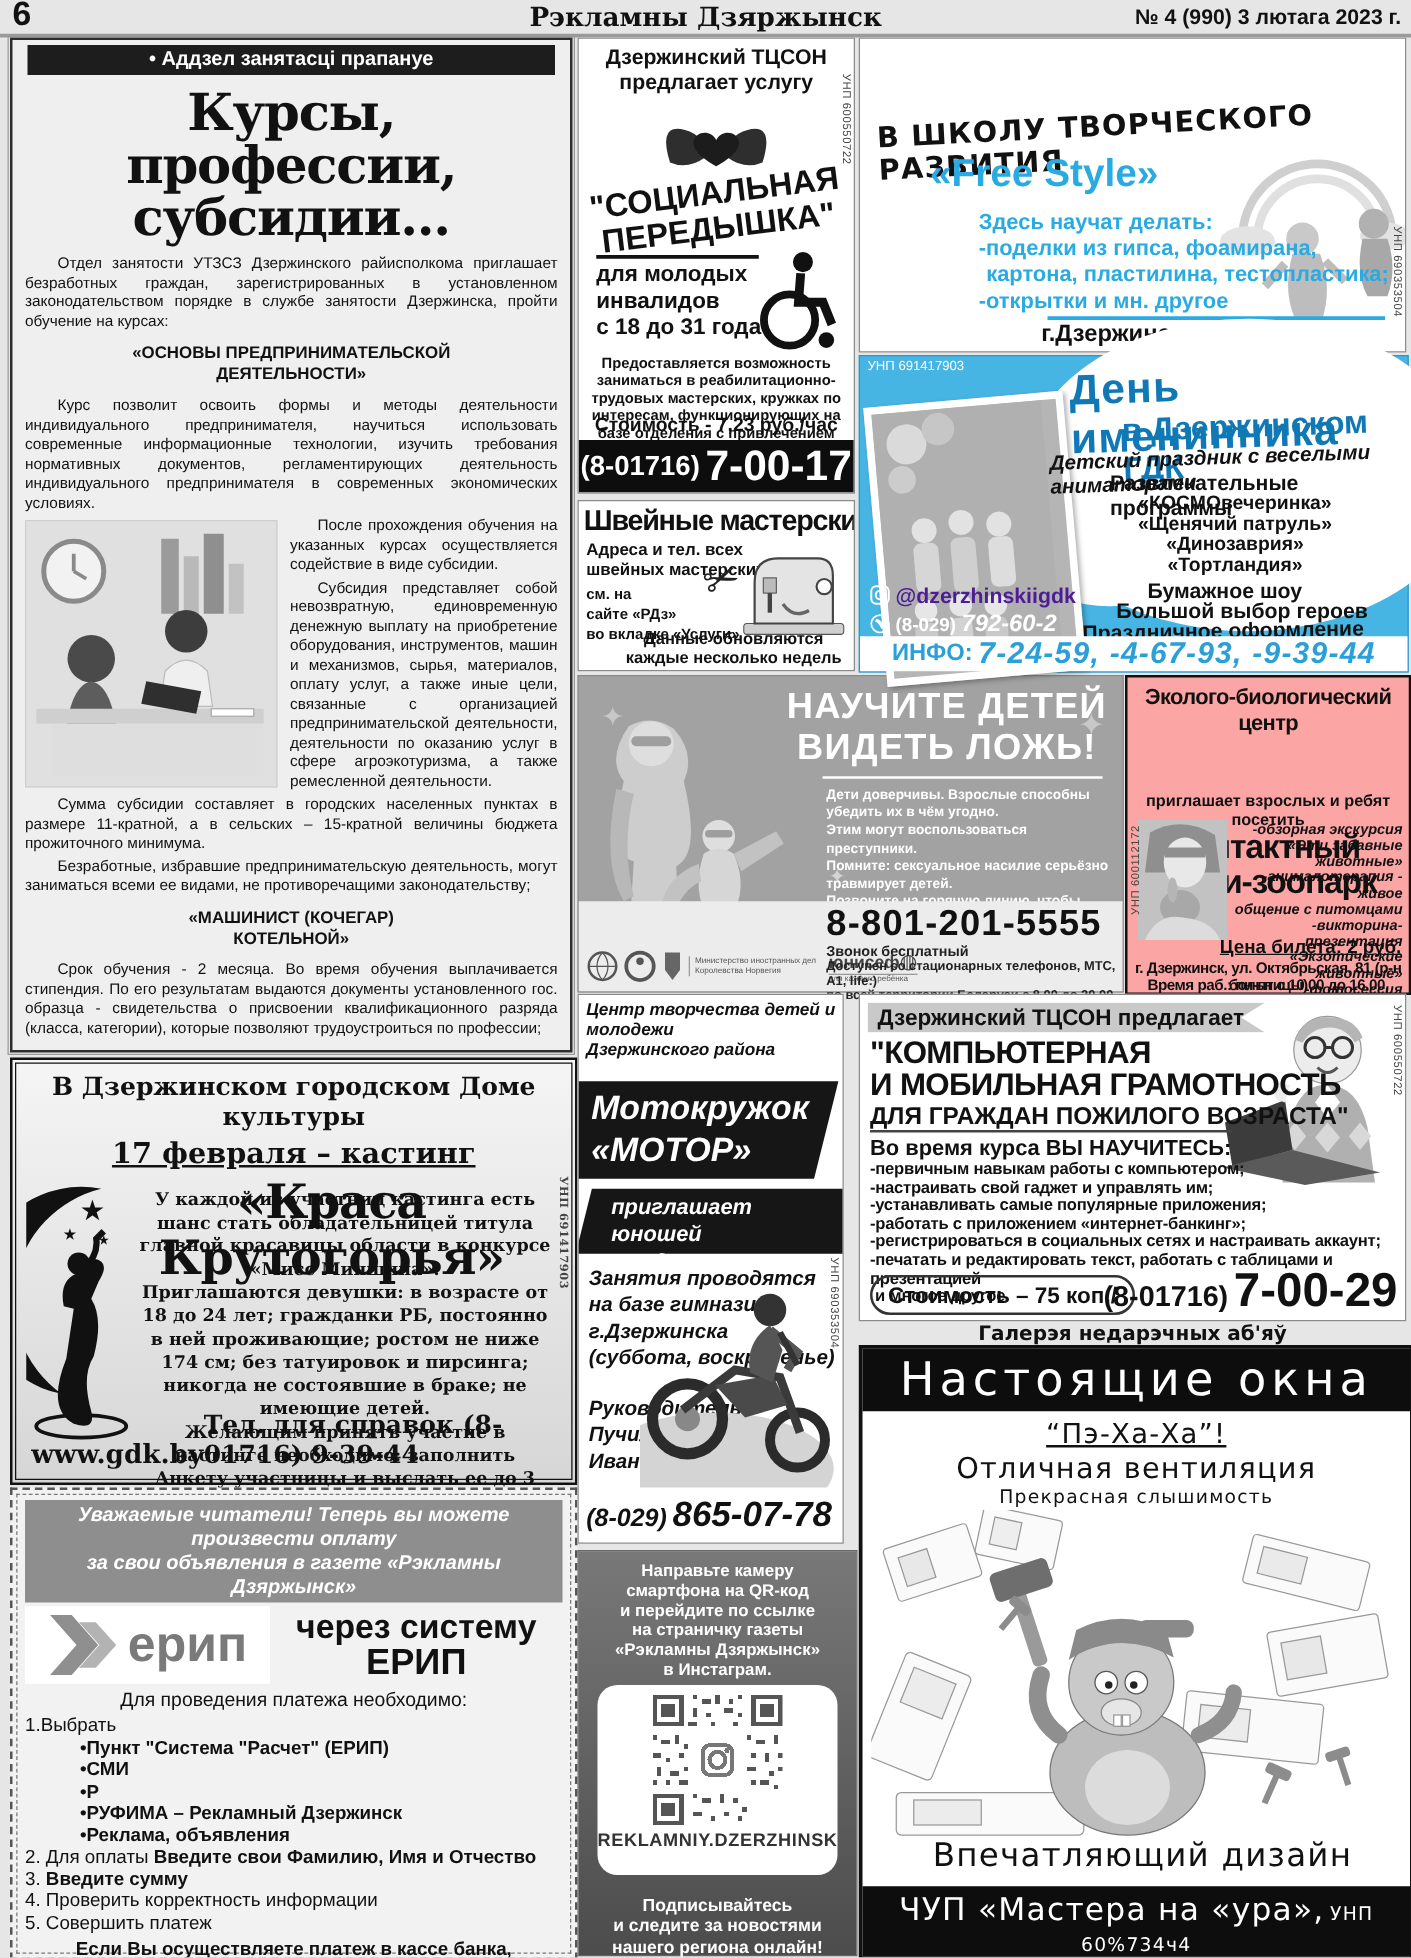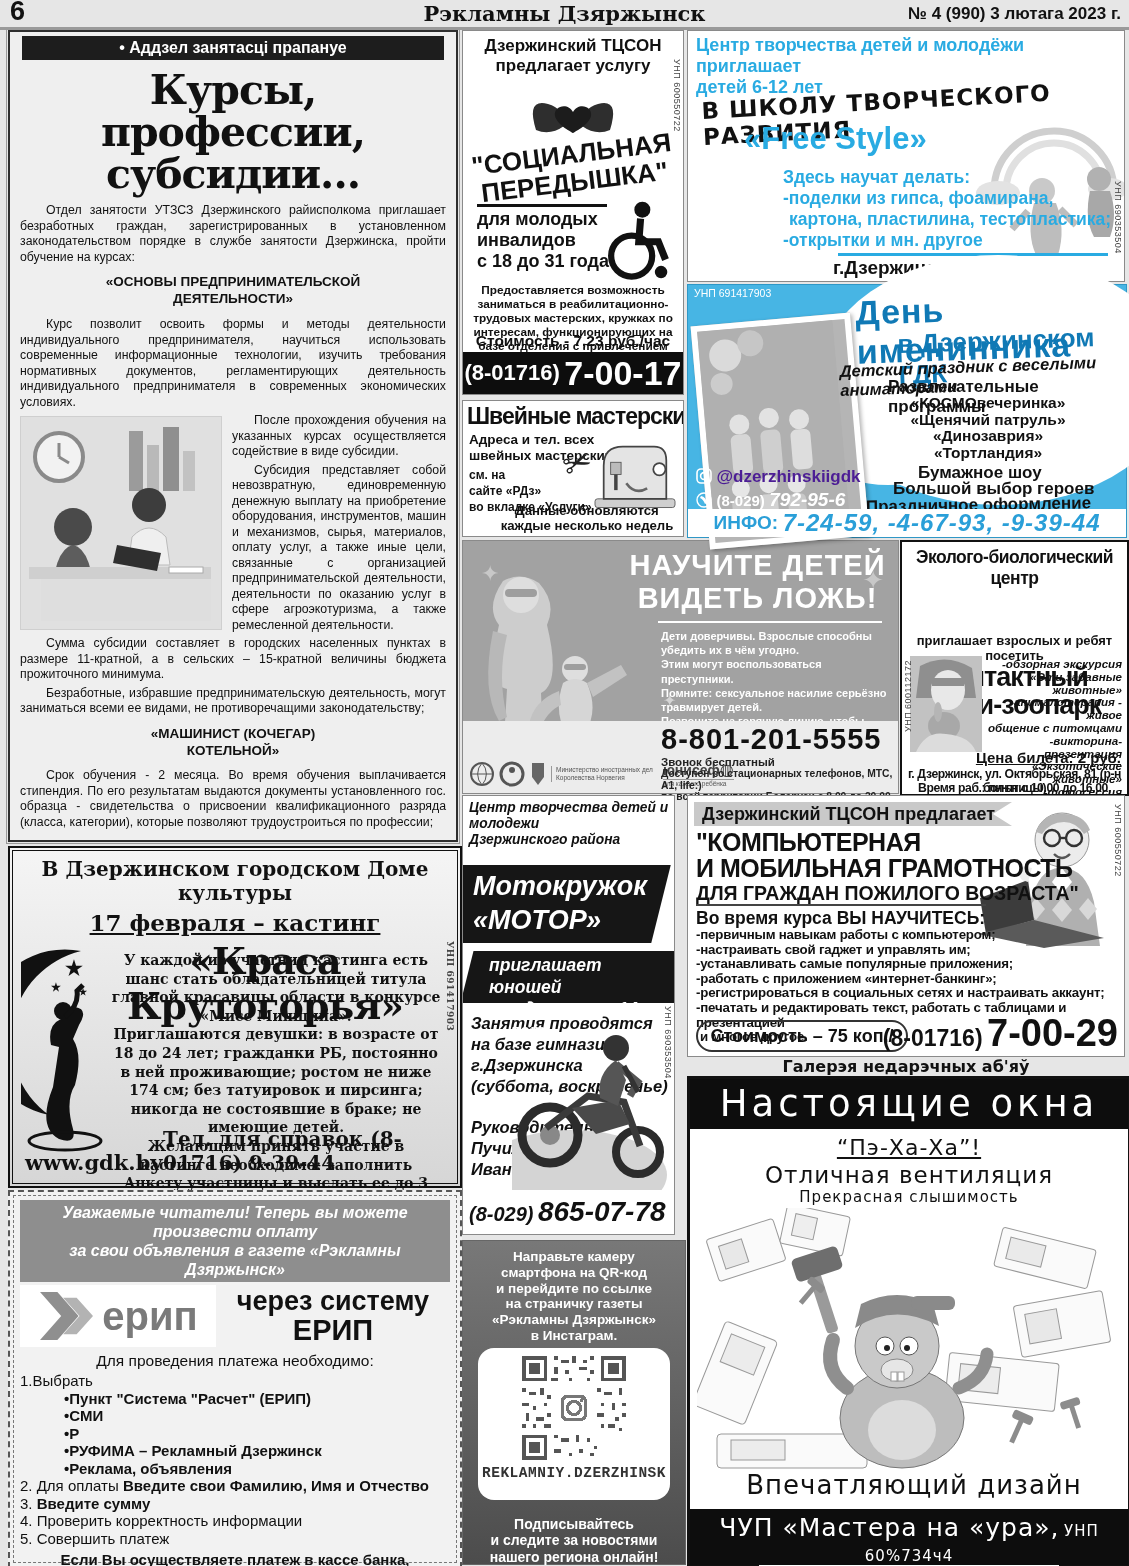--- a/index.html
+++ b/index.html
@@ -33,21 +33,21 @@
   .erip-steps{font-size:15px;line-height:17.5px;margin-top:2px;}
   .erip-steps .bullet{font-weight:bold;padding-left:44px;}
   
   .tcson{left:462px;top:30px;width:222px;height:365px;}
   .phonebar{position:absolute;left:0;right:0;bottom:0;background:#0d0d0d;color:#fff;text-align:center;height:42px;}
   .sewing{left:462px;top:400px;width:222px;height:137px;}
   .nauchite{left:462px;top:540px;width:435px;height:252px;background:#a2a2a2;border:1px solid #8a8a8a;}
   .nauchite .strip{position:absolute;left:0;right:0;bottom:0;height:72px;background:#ececec;}
   .motor{left:462px;top:795px;width:213px;height:440px;}
   .qrbox{left:462px;top:1240px;width:222px;height:323px;background:linear-gradient(180deg,#787878,#4c4c4c);color:#fff;border:1px solid #666;}
-  .qrcard{margin:4px auto 16px;width:192px;height:152px;background:#fff;border-radius:16px;color:#333;text-align:center;font-family:Liberation Mono, monospace;}
+  .qrcard{margin:4px auto 16px;width:192px;height:152px;background:#fff;border-radius:16px;color:#333;text-align:center;}
   
   .freestyle{left:687px;top:30px;width:438px;height:252px;}
   .blue{color:#29abe2;}
   .den{left:687px;top:284px;width:438px;height:252px;background:#47b5e4;border:1px solid #2f97c6;}
   .den .cloud{position:absolute;left:130px;top:-30px;width:360px;height:250px;background:#fff;border-radius:50%;}
   .den .cloud2{position:absolute;left:100px;top:40px;width:200px;height:160px;background:#fff;border-radius:50%;}
   .denphoto{position:absolute;left:12px;top:34px;width:148px;height:212px;background:#b5b5b5;border:6px solid #fff;transform:rotate(-5deg);box-shadow:2px 2px 4px rgba(0,0,0,.3);}
   .deninfo{position:absolute;left:0;right:0;bottom:0;height:28px;background:#fff;text-align:center;}
   .dentitle{color:#1079b5;font-weight:bold;}
   .zoo{left:900px;top:540px;width:225px;height:252px;border:2px solid #111;}
@@ -433,24 +433,20 @@
       <path d="M100,120 A60,60 0 0,1 220,120" fill="none" stroke="#cfcfcf" stroke-width="7"></path>
       <path d="M112,120 A48,48 0 0,1 208,120" fill="none" stroke="#e0e0e0" stroke-width="7"></path>
       <ellipse cx="104" cy="122" rx="22" ry="12" fill="#e3e3e3"></ellipse>
       <ellipse cx="214" cy="118" rx="20" ry="11" fill="#e3e3e3"></ellipse>
       <circle cx="148" cy="120" r="13" fill="#c9c9c9"></circle>
       <path d="M140,132 q-8,30 2,52 l22,0 q8,-26 -2,-52 Z" fill="#bdbdbd"></path>
       <path d="M134,140 l-16,18 M166,138 l16,16" stroke="#bdbdbd" stroke-width="7" fill="none"></path>
       <circle cx="205" cy="108" r="12" fill="#b1b1b1"></circle>
       <path d="M196,120 q-6,28 4,46 l16,0 q8,-22 0,-46 Z" fill="#a8a8a8"></path>
     </svg>
-    <div class="b blue" style="font-size:18px;line-height:21px;padding:4px 0 0 8px;position:relative;">
-      <div>Центр творчества детей и молодёжи приглашает</div>
-      <div>детей 6-12 лет</div>
-    </div>
     <div class="b" style="position:absolute;left:14px;top:56px;font-size:23px;letter-spacing:1px;transform:rotate(-3deg);font-family:'DejaVu Sans',sans-serif;">В ШКОЛУ ТВОРЧЕСКОГО РАЗВИТИЯ</div>
     <div class="b blue" style="position:absolute;left:56px;top:90px;font-size:31px;">«Free Style»</div>
     <div class="b blue" style="position:absolute;left:95px;top:136px;font-size:17.5px;line-height:21px;">
       <div>Здесь научат делать:</div>
       <div>-поделки из гипса, фоамирана,</div>
       <div style="padding-left:6px;">картона, пластилина, тестопластика;</div>
       <div>-открытки и мн. другое</div>
     </div>
     <div style="position:absolute;left:150px;top:222px;width:270px;border-top:3px solid #29abe2;"></div>
     <div class="b" style="position:absolute;left:145px;top:226px;font-size:19px;">г.Дзержинск, ул. Ленинградская, 10</div>
@@ -506,29 +502,29 @@
           <circle cx="12.2" cy="3.8" r="1.1" fill="#fff"></circle>
         </svg>
       <span class="b" style="font-size:17px;">@dzerzhinskiigdk</span>
     </div>
     <div style="position:absolute;left:8px;top:204px;color:#fff;">
       <svg width="16" height="16" viewBox="0 0 16 16" style="vertical-align:-2px;">
           <circle cx="8" cy="8" r="7" fill="none" stroke="#fff" stroke-width="1.4"></circle>
           <path d="M5,4 q5,1 6,7 l-2,1 q-2,-5 -5,-6 Z" fill="#fff"></path>
         </svg>
       <span class="b" style="font-size:15px;">(8-029)</span>
-      <span class="b i" style="font-size:19px;">792-95-6</span>
+      <span class="b i" style="font-size:19px;">792-60-2</span>
     </div>
     <div class="deninfo">
       <span class="b" style="color:#2a9fd8;font-size:19px;vertical-align:middle;line-height:28px;">ИНФО:</span>
       <span class="b i" style="color:#2a9fd8;font-size:24px;vertical-align:middle;line-height:28px;letter-spacing:1px;">7-24-59, -4-67-93, -9-39-44</span>
     </div>
   </section>
 
-  <section class="zoo abs" style="position:absolute;background:#ffffff;">
+  <section class="zoo abs" style="position:absolute;background:#fca5a5;">
     <div class="c b" style="font-size:17.5px;margin-top:5px;letter-spacing:-0.5px;">Эколого-биологический центр</div>
     <div class="c b" style="font-size:13px;line-height:15px;margin-top:44px;">
       <div>приглашает взрослых и ребят</div>
       <div>посетить</div>
     </div>
     <div class="c b" style="font-size:27px;line-height:28px;letter-spacing:-1px;">
       <div>контактный</div>
       <div>мини-зоопарк</div>
     </div>
     <svg style="position:absolute;left:8px;top:114px;" width="72" height="96" viewBox="0 0 72 96">

